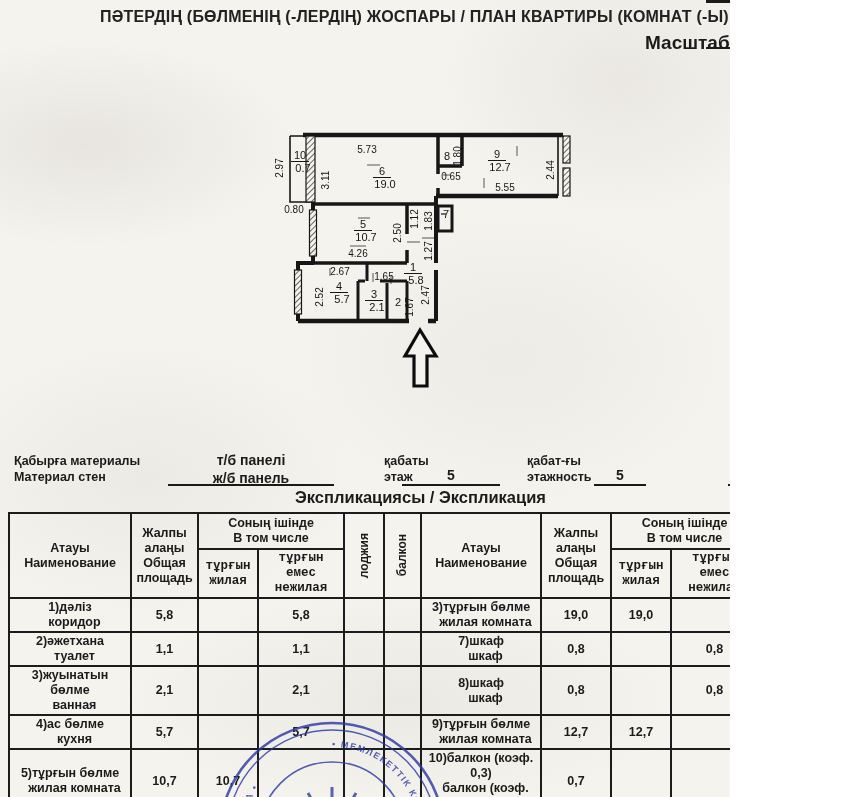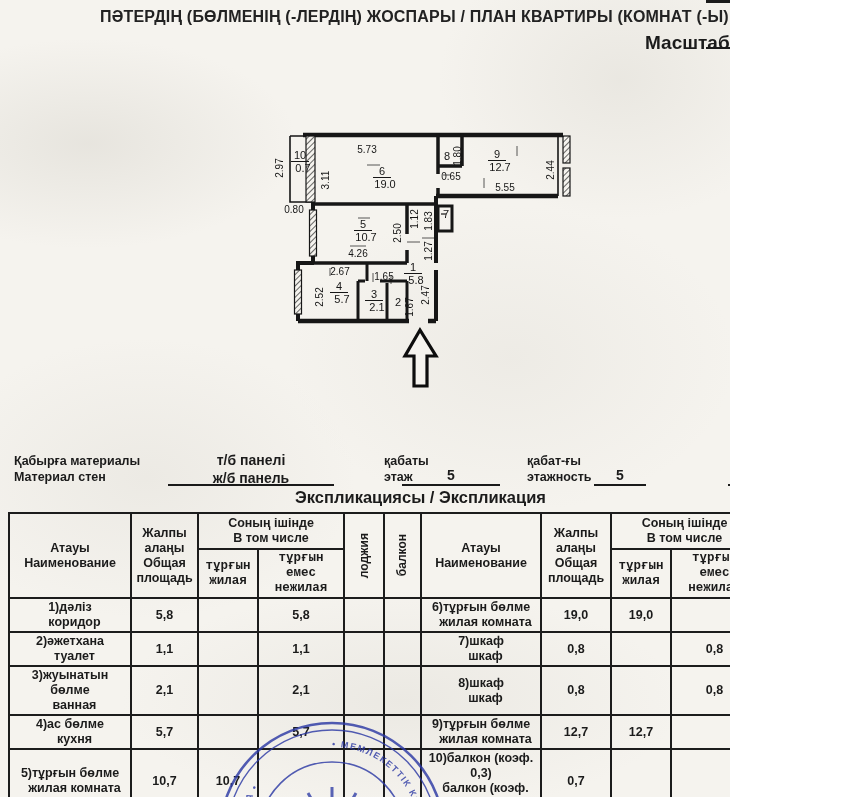--- a/index.html
+++ b/index.html
@@ -269,21 +269,21 @@
           <td class="name">
             <div class="kk">1)дәліз</div>
             <div class="ru">коридор</div>
           </td>
           <td>5,8</td>
           <td></td>
           <td>5,8</td>
           <td></td>
           <td></td>
           <td class="name">
-            <div class="kk">6)тұрғын бөлме</div>
+            <div class="kk">3)тұрғын бөлме</div>
             <div class="ru">жилая комната</div>
           </td>
           <td>19,0</td>
           <td>19,0</td>
           <td></td>
           <td></td>
           <td></td>
         </tr>
         <tr class="drow">
           <td class="name">

